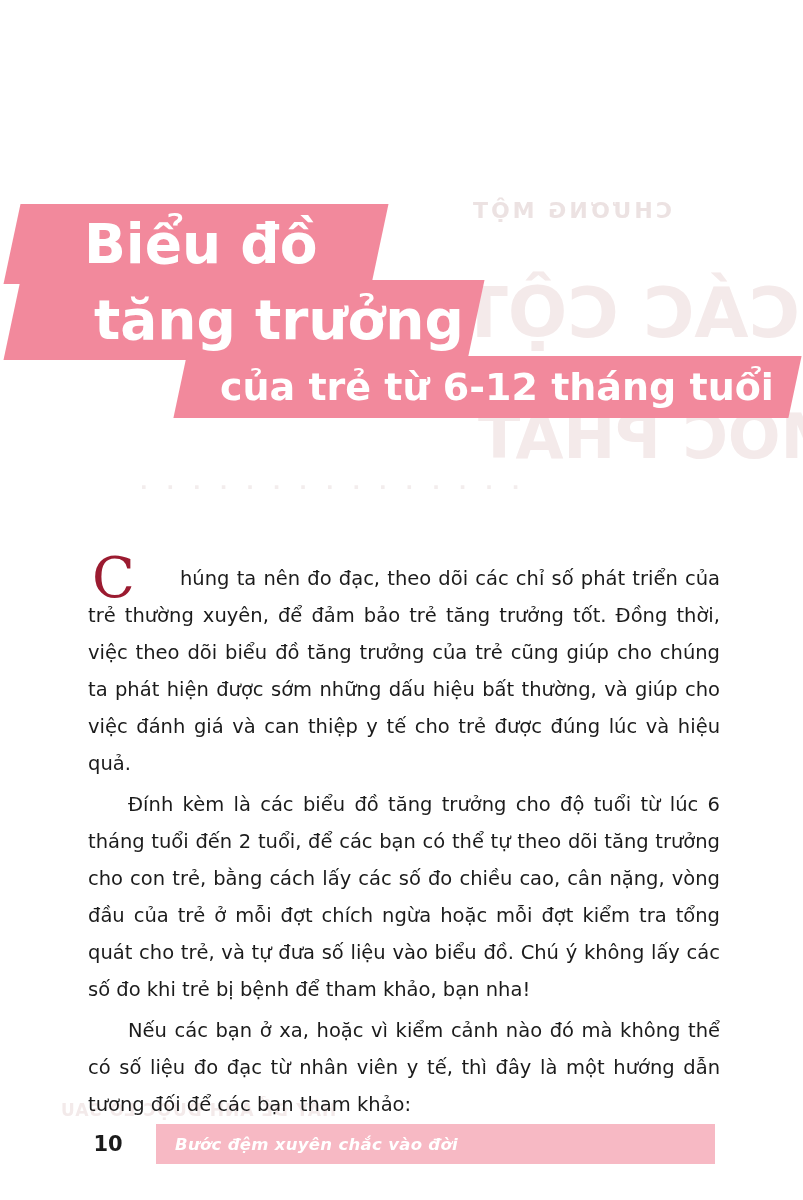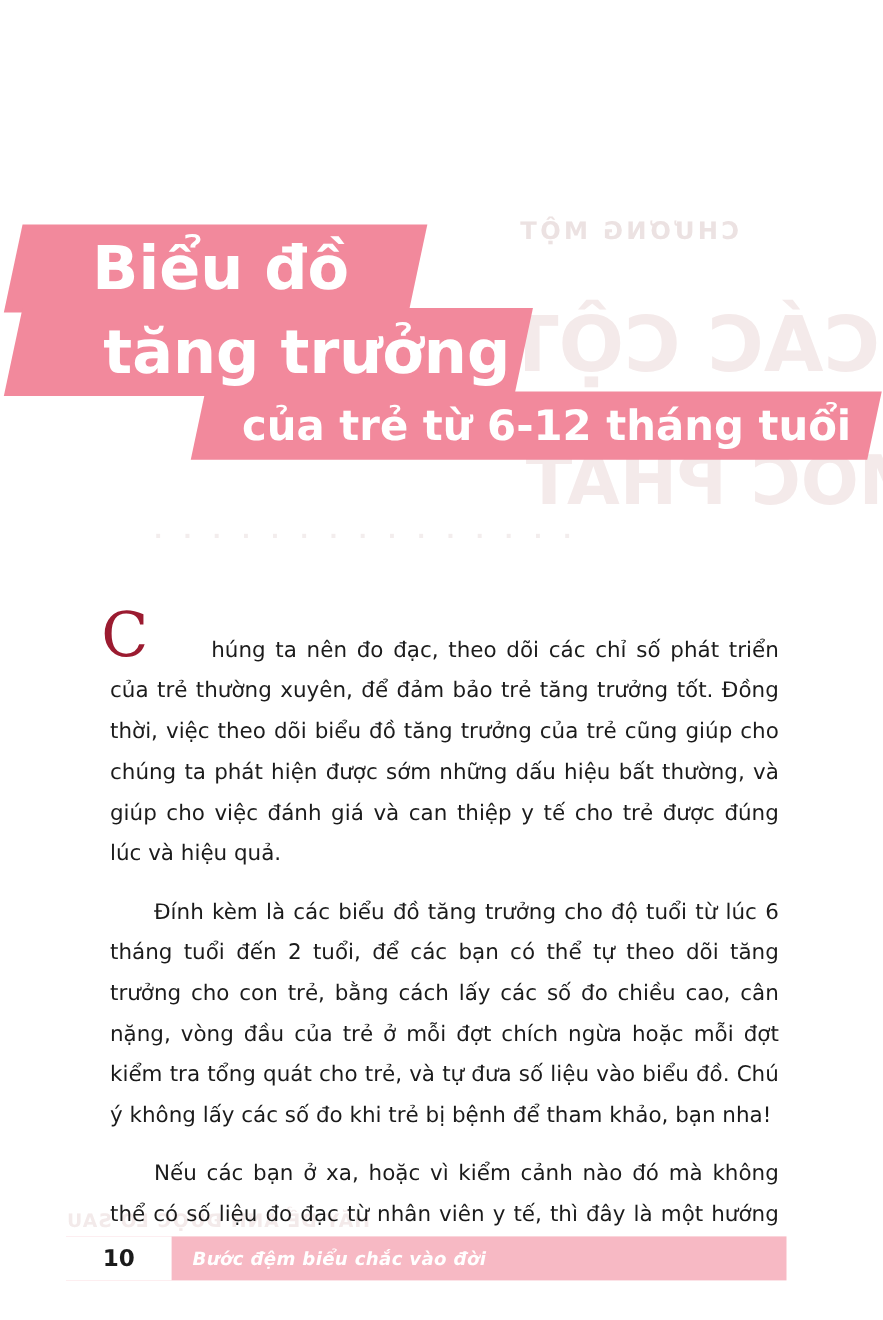--- a/index.html
+++ b/index.html
@@ -136,21 +136,21 @@
     top: 556px;
     left: 84px;
     width: 640px;
     font-family: "DejaVu Sans", sans-serif;
     font-size: 19.5px;
     line-height: 37px;
     color: #1b1b1b;
     text-align: justify;
   }
   .body-text p {
-    margin: 16px;
+    margin: 4px;
     text-indent: 40px;
   }
   .body-text p.first {
     text-indent: 92px;
     position: relative;
   }
   .dropcap {
     position: absolute;
     left: 92px;
     top: 550px;
@@ -242,16 +242,16 @@
   <div class="body-text">
     <p class="first">húng ta nên đo đạc, theo dõi các chỉ số phát triển của trẻ thường xuyên, để đảm bảo trẻ tăng trưởng tốt. Đồng thời, việc theo dõi biểu đồ tăng trưởng của trẻ cũng giúp cho chúng ta phát hiện được sớm những dấu hiệu bất thường, và giúp cho việc đánh giá và can thiệp y tế cho trẻ được đúng lúc và hiệu quả.</p>
     <p>Đính kèm là các biểu đồ tăng trưởng cho độ tuổi từ lúc 6 tháng tuổi đến 2 tuổi, để các bạn có thể tự theo dõi tăng trưởng cho con trẻ, bằng cách lấy các số đo chiều cao, cân nặng, vòng đầu của trẻ ở mỗi đợt chích ngừa hoặc mỗi đợt kiểm tra tổng quát cho trẻ, và tự đưa số liệu vào biểu đồ. Chú ý không lấy các số đo khi trẻ bị bệnh để tham khảo, bạn nha!</p>
     <p>Nếu các bạn ở xa, hoặc vì kiểm cảnh nào đó mà không thể có số liệu đo đạc từ nhân viên y tế, thì đây là một hướng dẫn tương đối để các bạn tham khảo:</p>
   </div>
 
   <div class="footer">
     <div class="footer-bar"></div>
     <div class="footer-bar-light"></div>
     <div class="footer-page">10</div>
-    <div class="footer-title">Bước đệm biểu chắc vào đời</div>
+    <div class="footer-title">Bước đệm xuyên chắc vào đời</div>
   </div>
 
 </div>
 
 </body></html>

